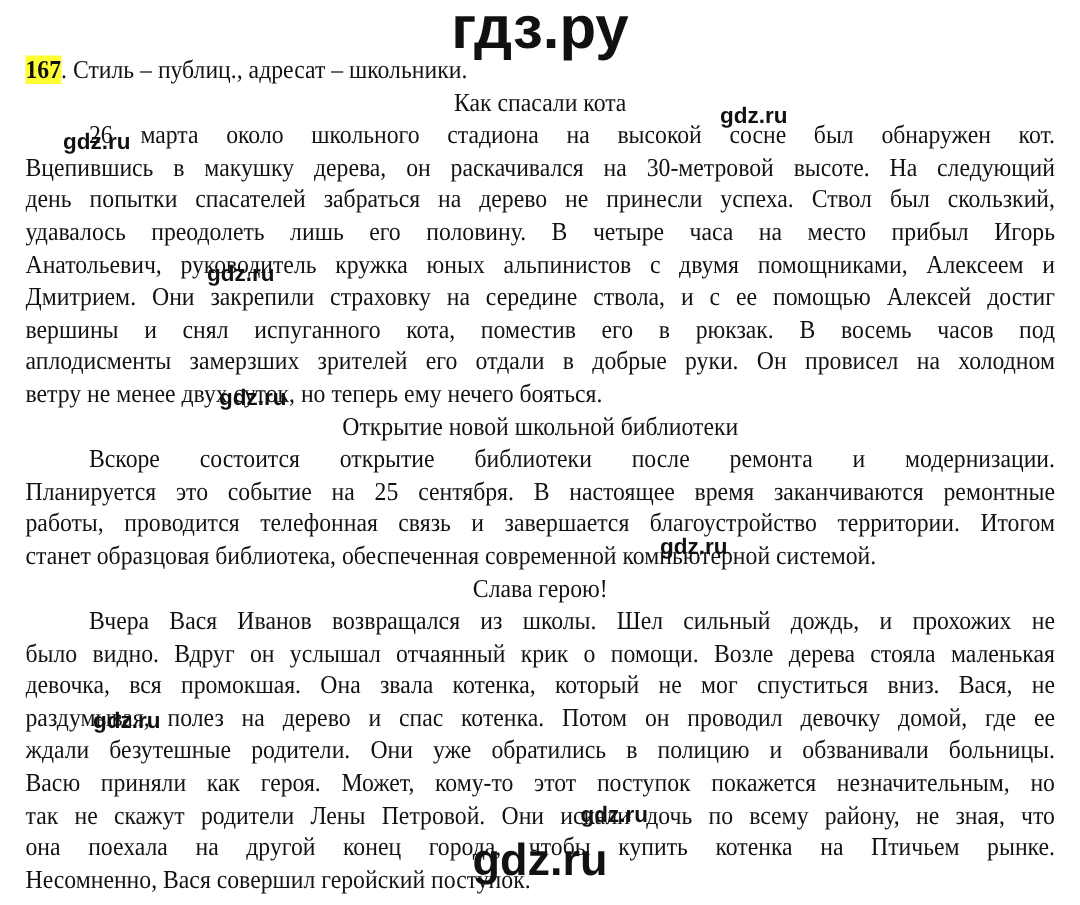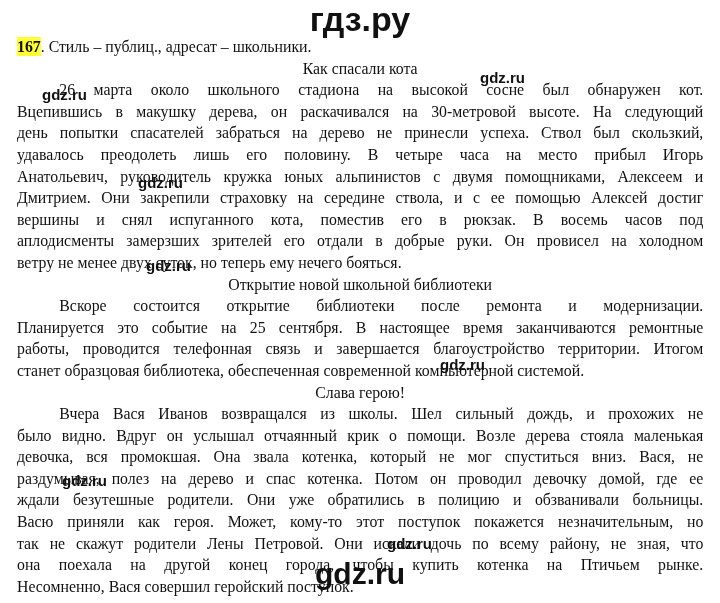--- a/index.html
+++ b/index.html
@@ -1,18 +1,18 @@
 <!DOCTYPE html>
 <html><head>
 <meta charset="utf-8">
 <style>
   html, body { margin: 0; padding: 0; background: #ffffff; }
   body { width: 720px; height: 603px; position: relative; overflow: hidden; color: #111; }
   .site-header { position: absolute; top: 0; left: 0; width: 720px; text-align: center;
-    font-family: "Liberation Sans", sans-serif; font-weight: bold; font-size: 34px; line-height: 34px; top: 2px; color: #111; }
+    font-family: "Liberation Sans", sans-serif; font-weight: bold; font-size: 40px; line-height: 34px; top: 2px; color: #111; }
   .site-footer { position: absolute; top: 557px; left: 0; width: 720px; text-align: center;
     font-family: "Liberation Sans", sans-serif; font-weight: bold; font-size: 30px; line-height: 34px; color: #111; }
   .doc { position: absolute; left: 17px; top: 36px; width: 686px;
     font-family: "Liberation Serif", serif; font-size: 17.2px; line-height: 21.6px; color: #111;
     transform: scaleX(0.92); transform-origin: left top; width: 746px; }
   .line { white-space: nowrap; height: 21.6px; }
   .just { text-align: justify; text-align-last: justify; white-space: normal; overflow: hidden; }
   .center { text-align: center; }
   .indent { padding-left: 46px; }
   .num { background: #ffff33; font-weight: bold; }

